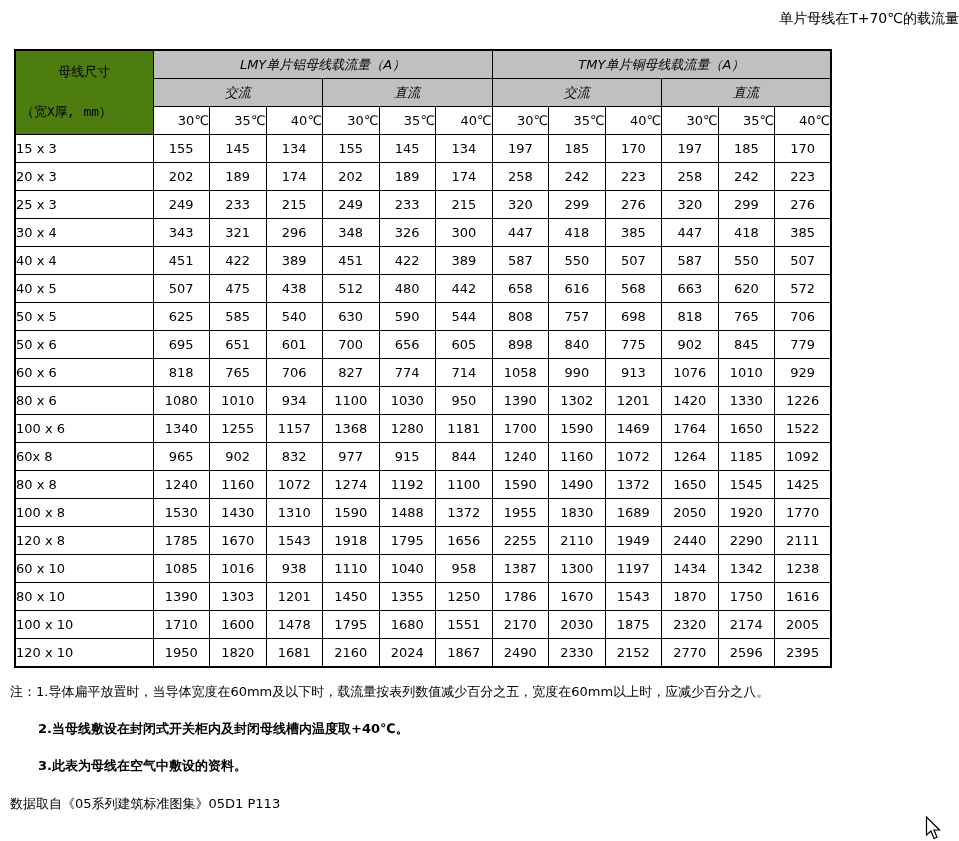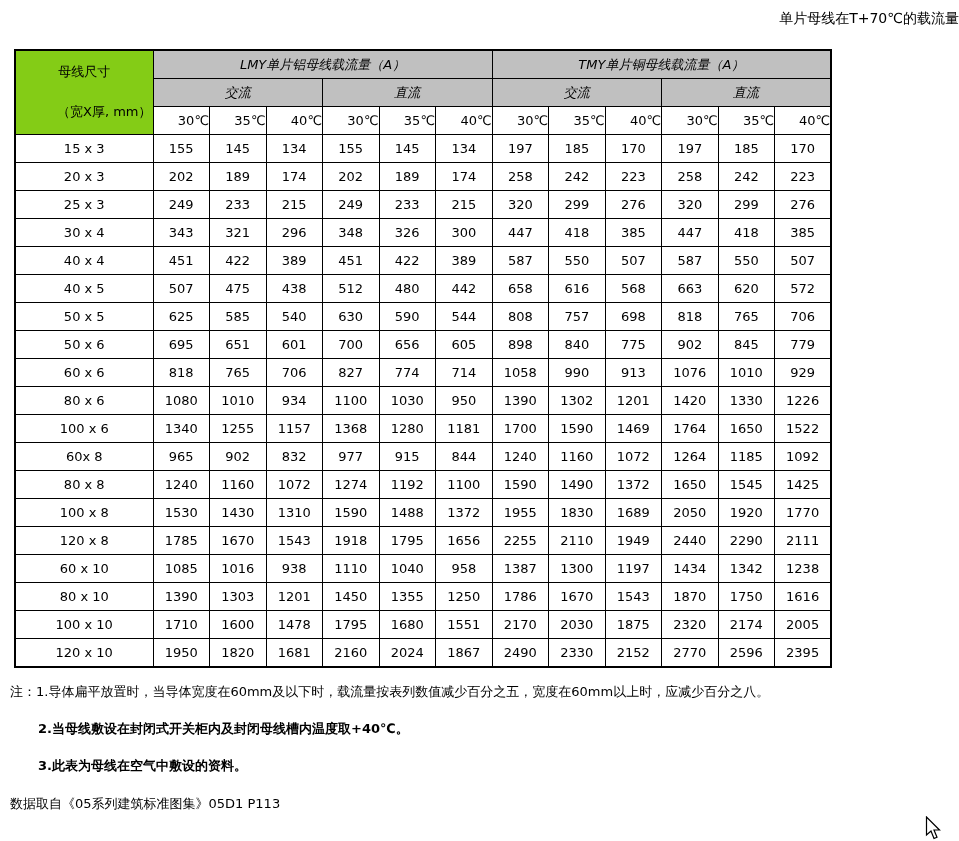--- a/index.html
+++ b/index.html
@@ -32,33 +32,34 @@
     overflow: hidden;
     white-space: nowrap;
   }
   th.group-cell, th.subgroup-cell {
     background: #c0c0c0;
     text-align: center;
     font-size: 14px;
     font-style: italic;
   }
   th.size-header-cell {
-    background: #84cc16;
+    background: #4d7c0f;
     vertical-align: top;
     font-size: 13px;
+    font-family: Liberation Mono, monospace;
   }
   .size-line1 { text-align: center; margin-top: 12px; }
-  .size-line2 { text-align: center; padding-left: 11px; margin-top: 22px; margin-left: 29px; }
+  .size-line2 { text-align: left; padding-left: 5px; margin-top: 22px; }
   th.temp-cell {
     background: #ffffff;
     text-align: right;
     padding-left: 6px;
     font-size: 13px;
   }
-  td.size-cell { text-align: center; }
+  td.size-cell { }
   td.value-cell { text-align: center; }
   .notes { margin: 16px 0 0 10px; font-size: 13px; }
   .notes p { margin: 0 0 21px 0; line-height: 16px; }
   .notes p.indent { margin-left: 28px; font-weight: bold; }
   .source-line { margin-left: 10px; font-size: 13px; }
   .cursor {
     position: absolute;
     left: 925px;
     top: 816px;
     width: 17px;

